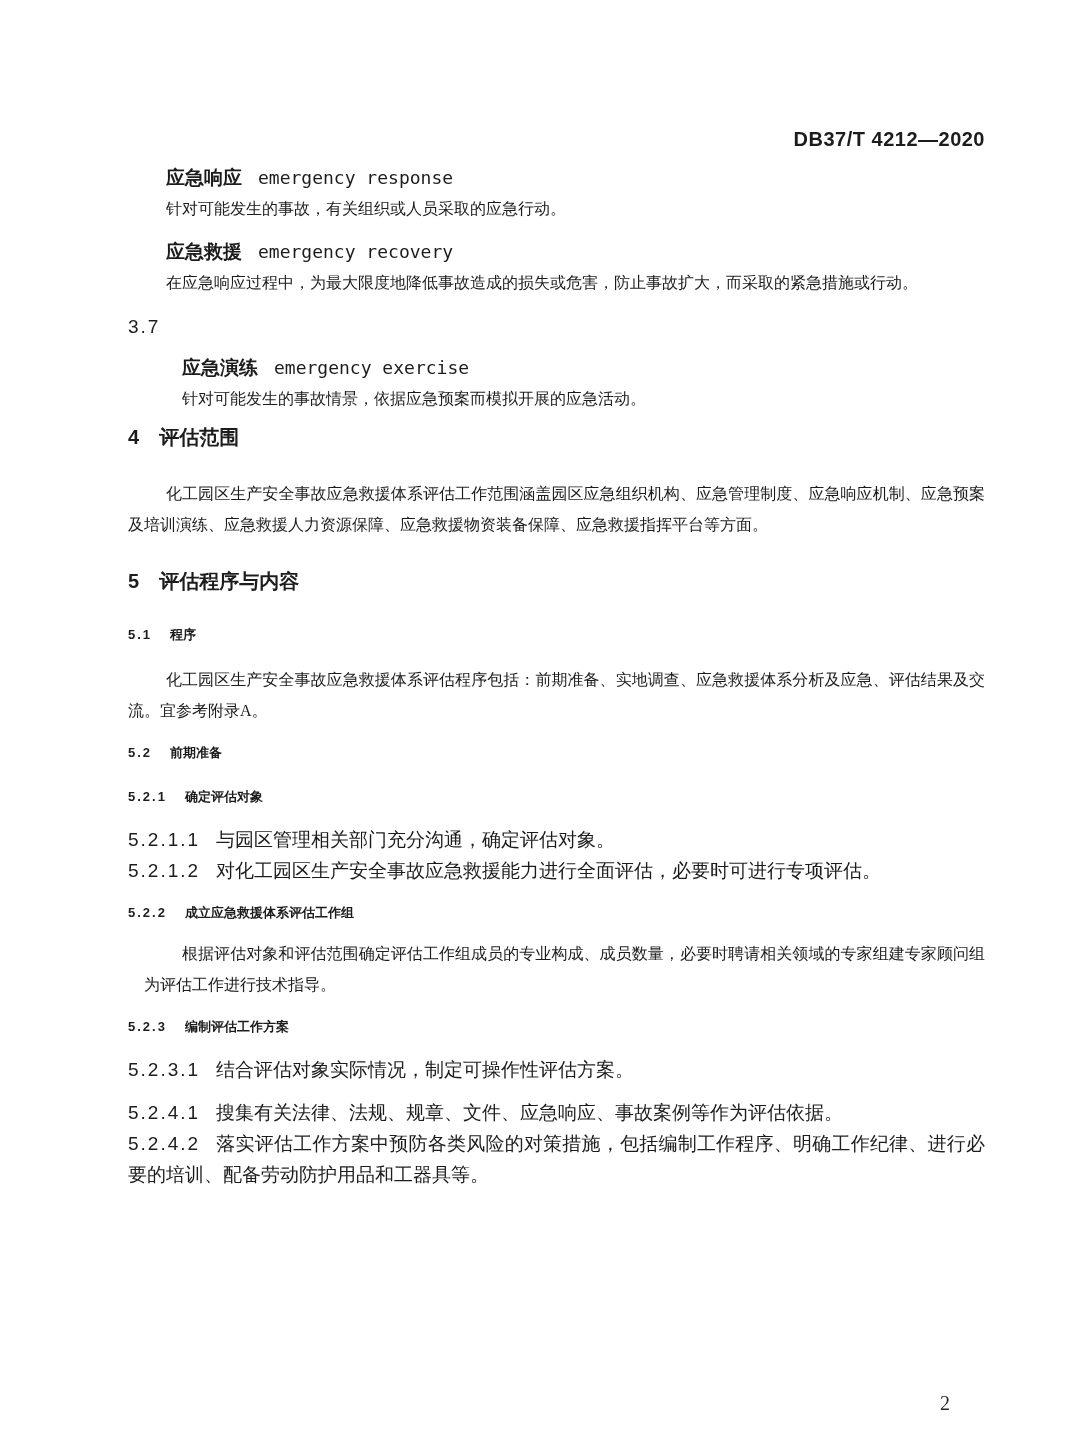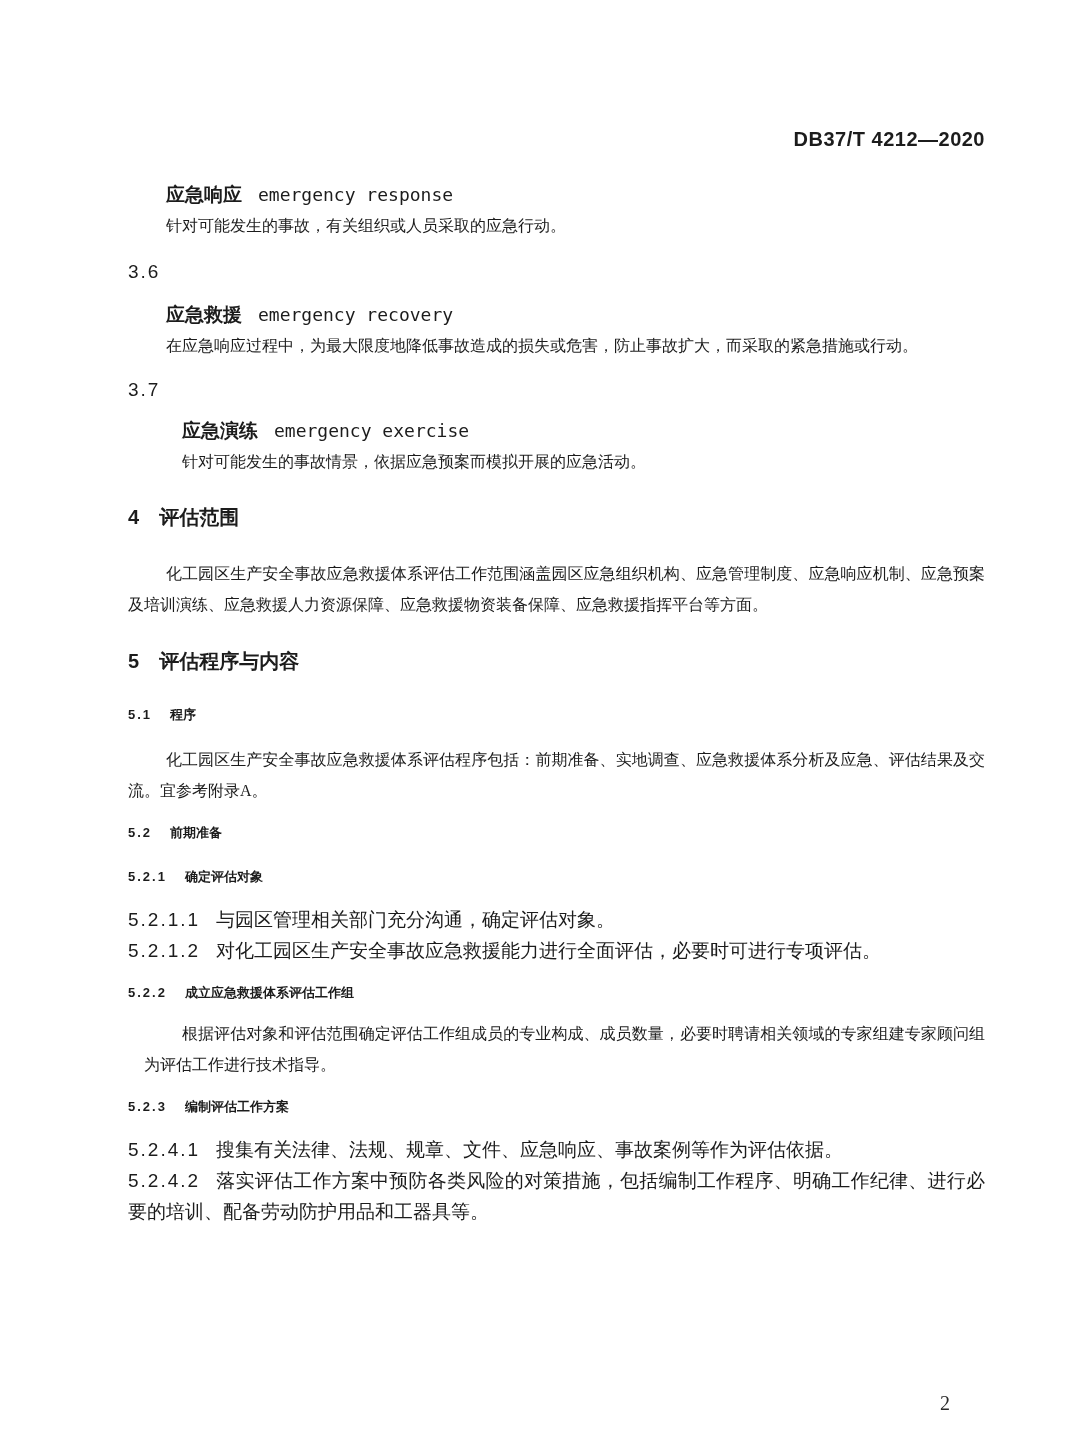--- a/index.html
+++ b/index.html
@@ -86,40 +86,39 @@
     font-size: 20px;
     line-height: 30px;
     color: #2a2a2a;
   }
   
   .mt8  { margin-top: 8px; }
   .mt10 { margin-top: 10px; margin-left: 16px; }
   .mt12 { margin-top: 12px; }
   .mt14 { margin-top: 14px; }
   .mt16 { margin-top: 16px; }
-  .mt20 { margin-top: 25px; }
+  .mt20 { margin-top: 8px; }
   .mt24 { margin-top: 24px; }
   .mt26 { margin-top: 26px; }
 </style>
 </head>
 <body>
 
 <div class="page">
   <div class="content">
 
     <div class="std-no">DB37/T 4212—2020</div>
 
     <div class="mt20">
       <div class="term-line">
         <span class="term-zh">应急响应</span><span class="term-en">emergency response</span>
       </div>
       <p class="def">针对可能发生的事故，有关组织或人员采取的应急行动。</p>
     </div>
 
-    <div class="t-num mt16">3.6</div>
     <div class="mt12">
       <div class="term-line">
         <span class="term-zh">应急救援</span><span class="term-en">emergency recovery</span>
       </div>
       <p class="def">在应急响应过程中，为最大限度地降低事故造成的损失或危害，防止事故扩大，而采取的紧急措施或行动。</p>
     </div>
 
     <div class="t-num mt14">3.7</div>
     <div class="mt10">
       <div class="term-line">
@@ -157,20 +156,23 @@
     </p>
 
     <div class="h-sub mt12">
       <span class="h-num">5.2.2</span><span>成立应急救援体系评估工作组</span>
     </div>
     <p class="para mt10">根据评估对象和评估范围确定评估工作组成员的专业构成、成员数量，必要时聘请相关领域的专家组建专家顾问组为评估工作进行技术指导。</p>
 
     <div class="h-sub mt12">
       <span class="h-num">5.2.3</span><span>编制评估工作方案</span>
     </div>
+    <p class="clause mt12">
+      <span class="clause-num">5.2.3.1</span><span>结合评估对象实际情况，制定可操作性评估方案。</span>
+    </p>
 
     <p class="clause mt12">
       <span class="clause-num">5.2.4.1</span><span>搜集有关法律、法规、规章、文件、应急响应、事故案例等作为评估依据。</span>
     </p>
     <p class="clause">
       <span class="clause-num">5.2.4.2</span><span>落实评估工作方案中预防各类风险的对策措施，包括编制工作程序、明确工作纪律、进行必要的培训、配备劳动防护用品和工器具等。</span>
     </p>
 
   </div>
 

